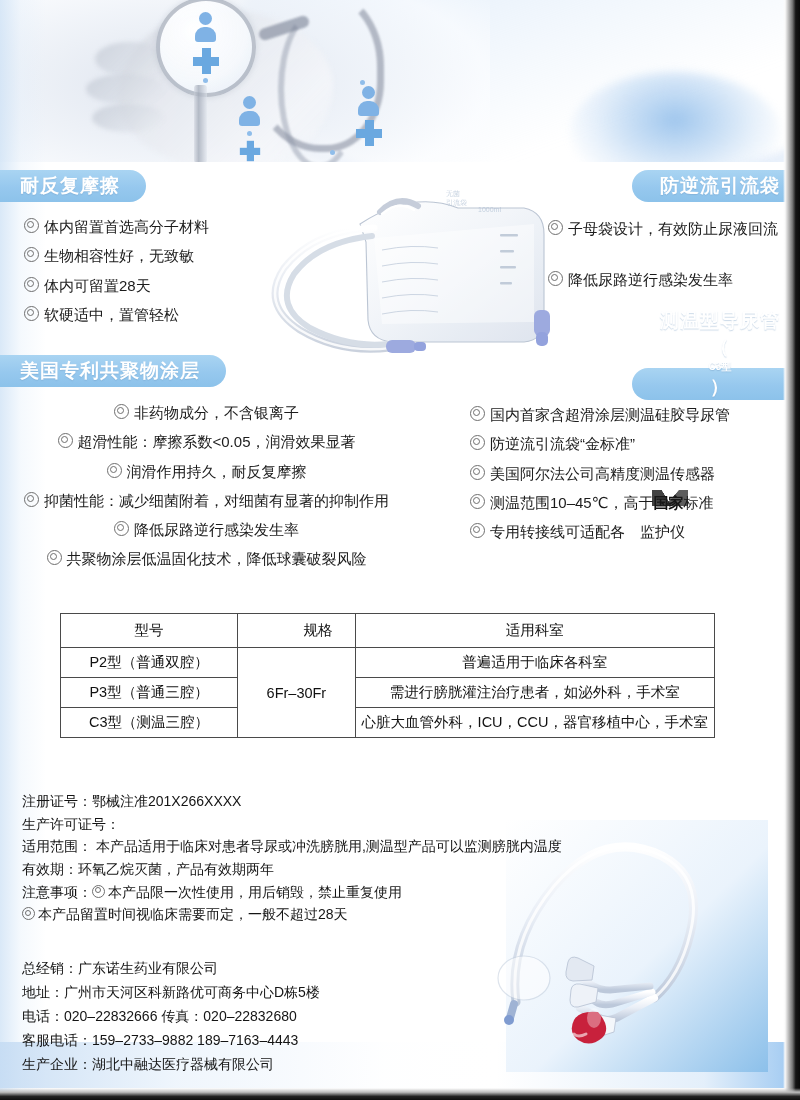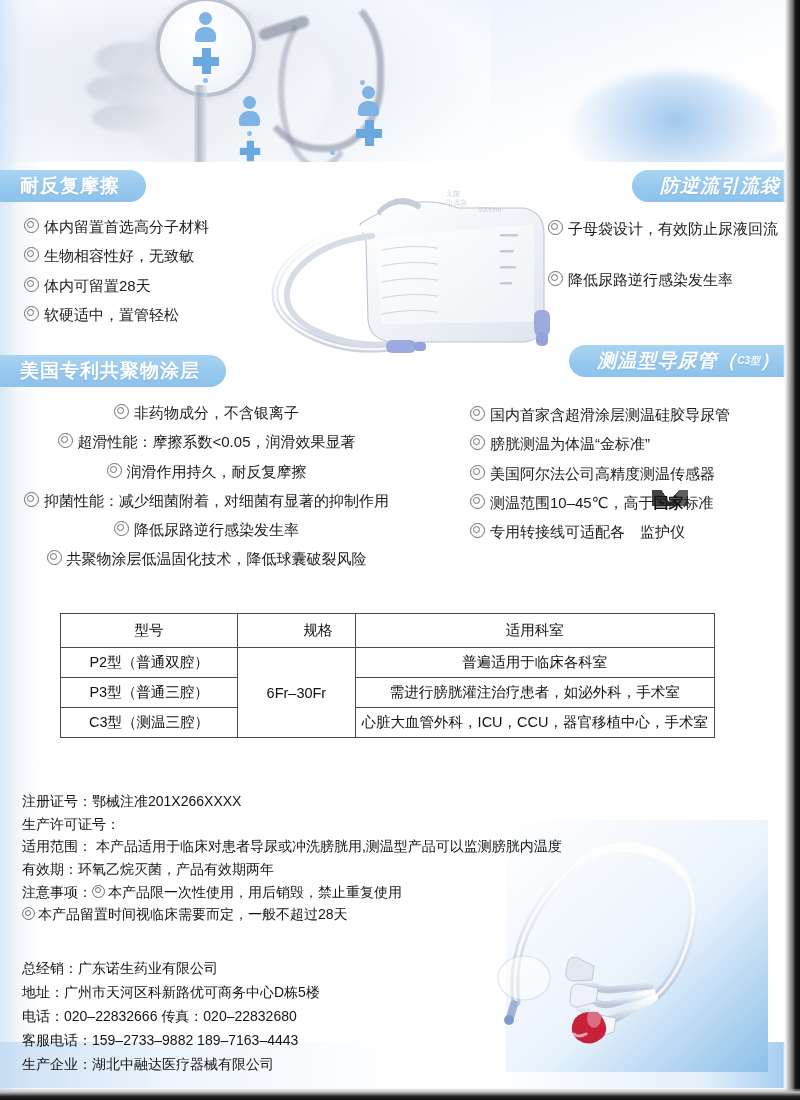--- a/index.html
+++ b/index.html
@@ -235,21 +235,20 @@
   .pill.left {
     border-radius: 0 17px 17px 0;
     padding: 0 26px 0 20px;
     left: 0;
   }
   .pill.right {
     border-radius: 17px 0 0 17px;
     padding: 0 20px 0 28px;
     right: 0;
     justify-content: flex-end;
-    font-style: italic;
   }
   .pill .sub {
     font-size: 10px;
     letter-spacing: 0;
   }
 
   .bullets {
     position: absolute;
     font-size: 15px;
     color: #1b1b1b;
@@ -497,29 +496,29 @@
     </div>
     <div class="bullets" style="left:24px; top:398px;text-align:center;">
       <span class="row"><i class="bul-mark"></i><span>非药物成分，不含银离子</span></span>
       <span class="row"><i class="bul-mark"></i><span>超滑性能：摩擦系数&lt;0.05，润滑效果显著</span></span>
       <span class="row"><i class="bul-mark"></i><span>润滑作用持久，耐反复摩擦</span></span>
       <span class="row"><i class="bul-mark"></i><span>抑菌性能：减少细菌附着，对细菌有显著的抑制作用</span></span>
       <span class="row"><i class="bul-mark"></i><span>降低尿路逆行感染发生率</span></span>
       <span class="row"><i class="bul-mark"></i><span>共聚物涂层低温固化技术，降低球囊破裂风险</span></span>
     </div>
 
-    <div class="pill right" style="top:345px;">
+    <div class="pill right" style="top:368px;flex-direction:column;">
       <span>测温型导尿管</span>
         <span>（</span>
         <span class="sub">C3型</span>
         <span>）</span>
     </div>
     <div class="bullets" style="left:470px; top:400px;">
       <span class="row"><i class="bul-mark"></i><span>国内首家含超滑涂层测温硅胶导尿管</span></span>
-      <span class="row"><i class="bul-mark"></i><span>膀胱测温为体温“金标准”</span></span>
+      <span class="row"><i class="bul-mark"></i><span>防逆流引流袋“金标准”</span></span>
       <span class="row"><i class="bul-mark"></i><span>美国阿尔法公司高精度测温传感器</span></span>
       <span class="row"><i class="bul-mark"></i><span>测温范围10–45℃，高于</span><span class="smudge">国家</span><span>标准</span></span>
       <span class="row"><i class="bul-mark"></i><span>专用转接线可适配各　监护仪</span></span>
     </div>
 
     <table class="spec-table">
       <thead>
         <tr>
           <td class="c-model">型号</td>
           <td class="c-spec">规格</td>

